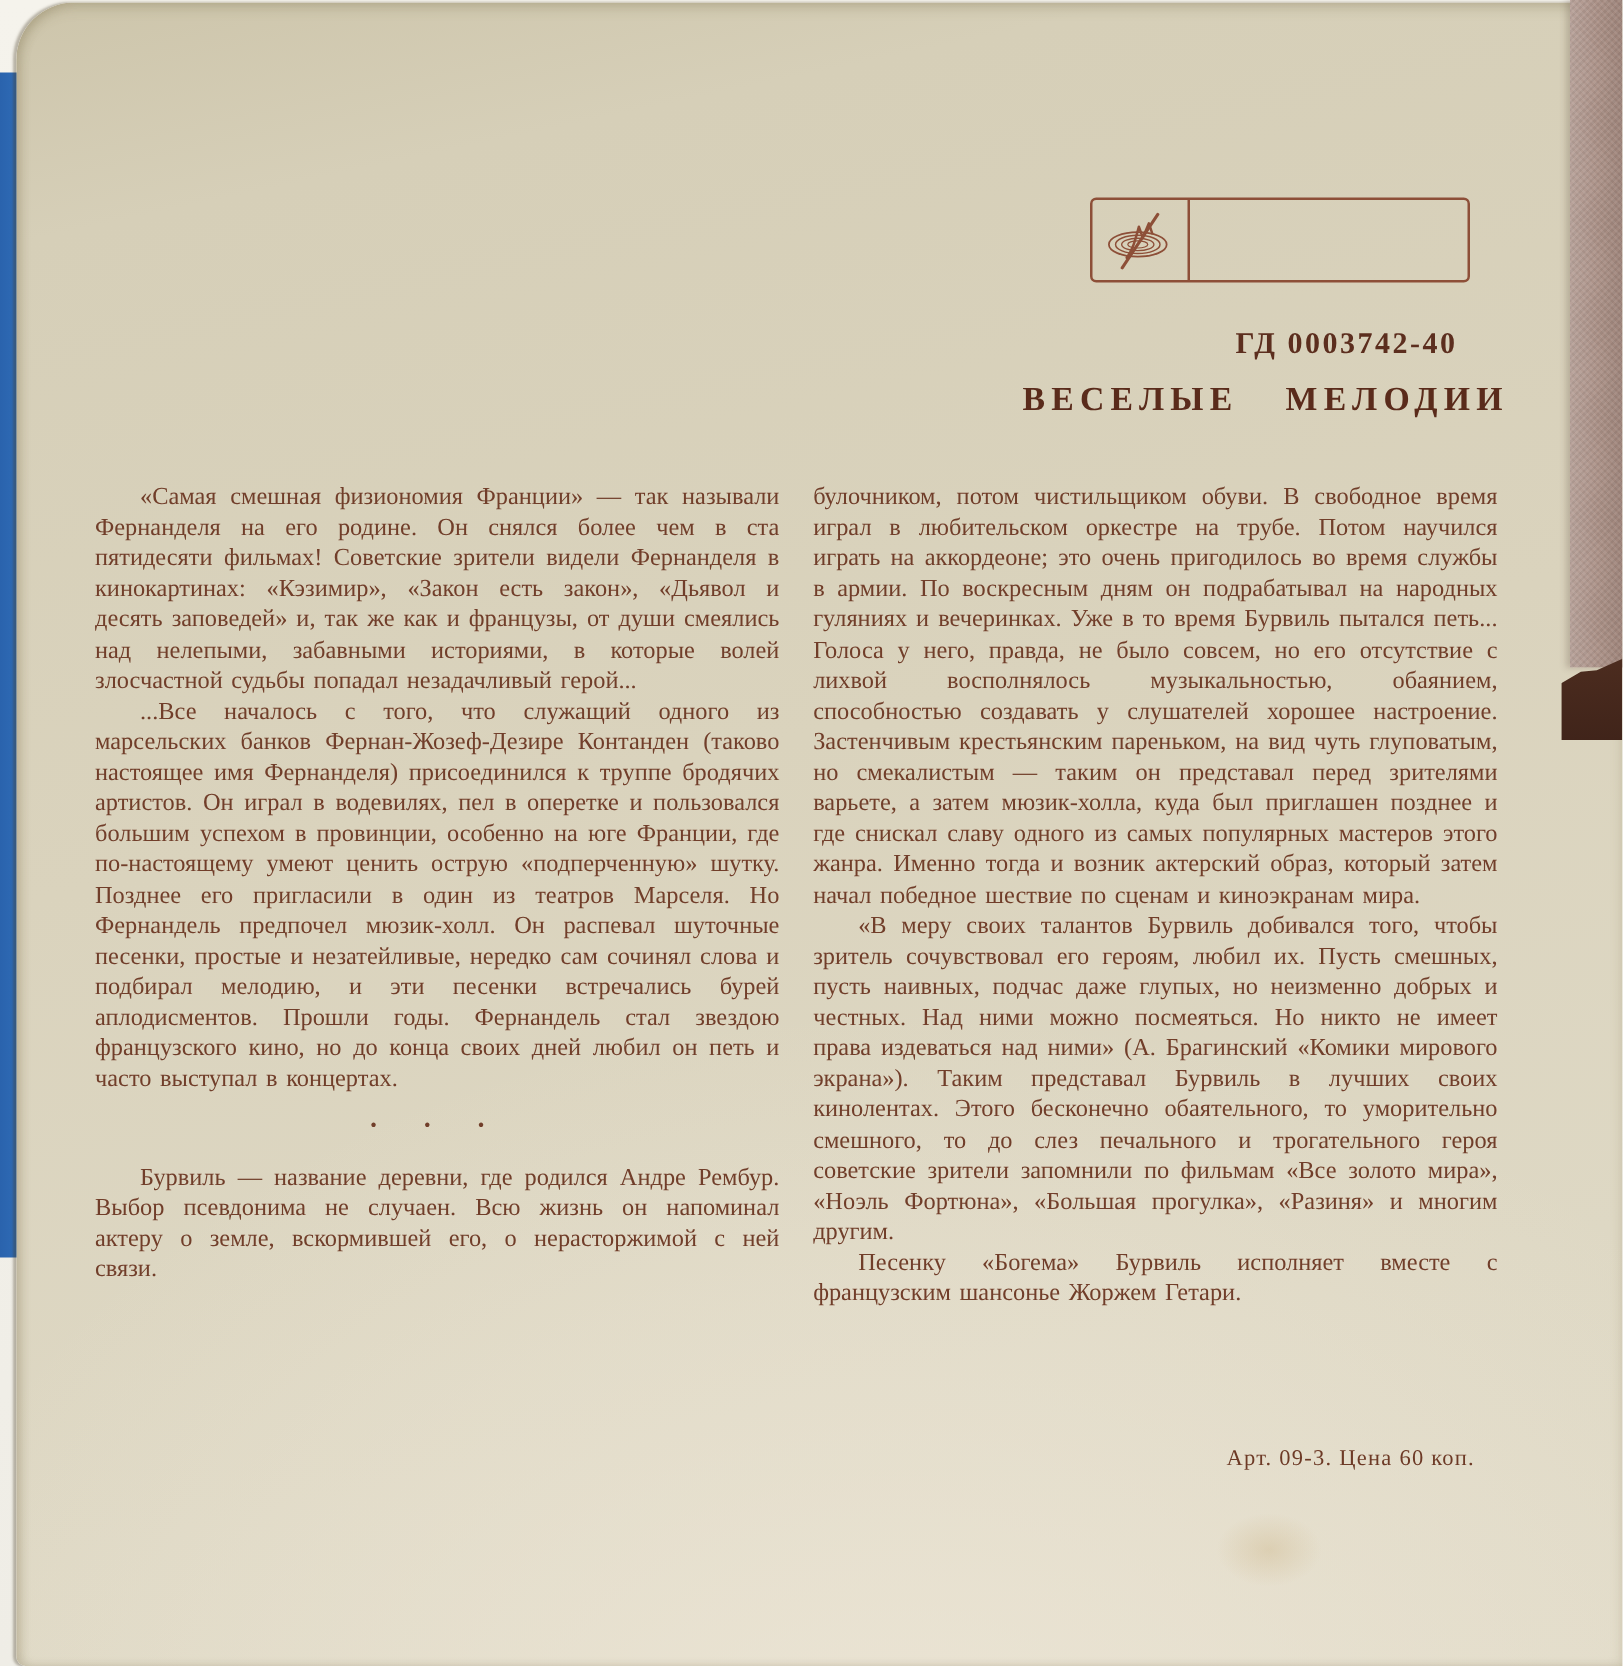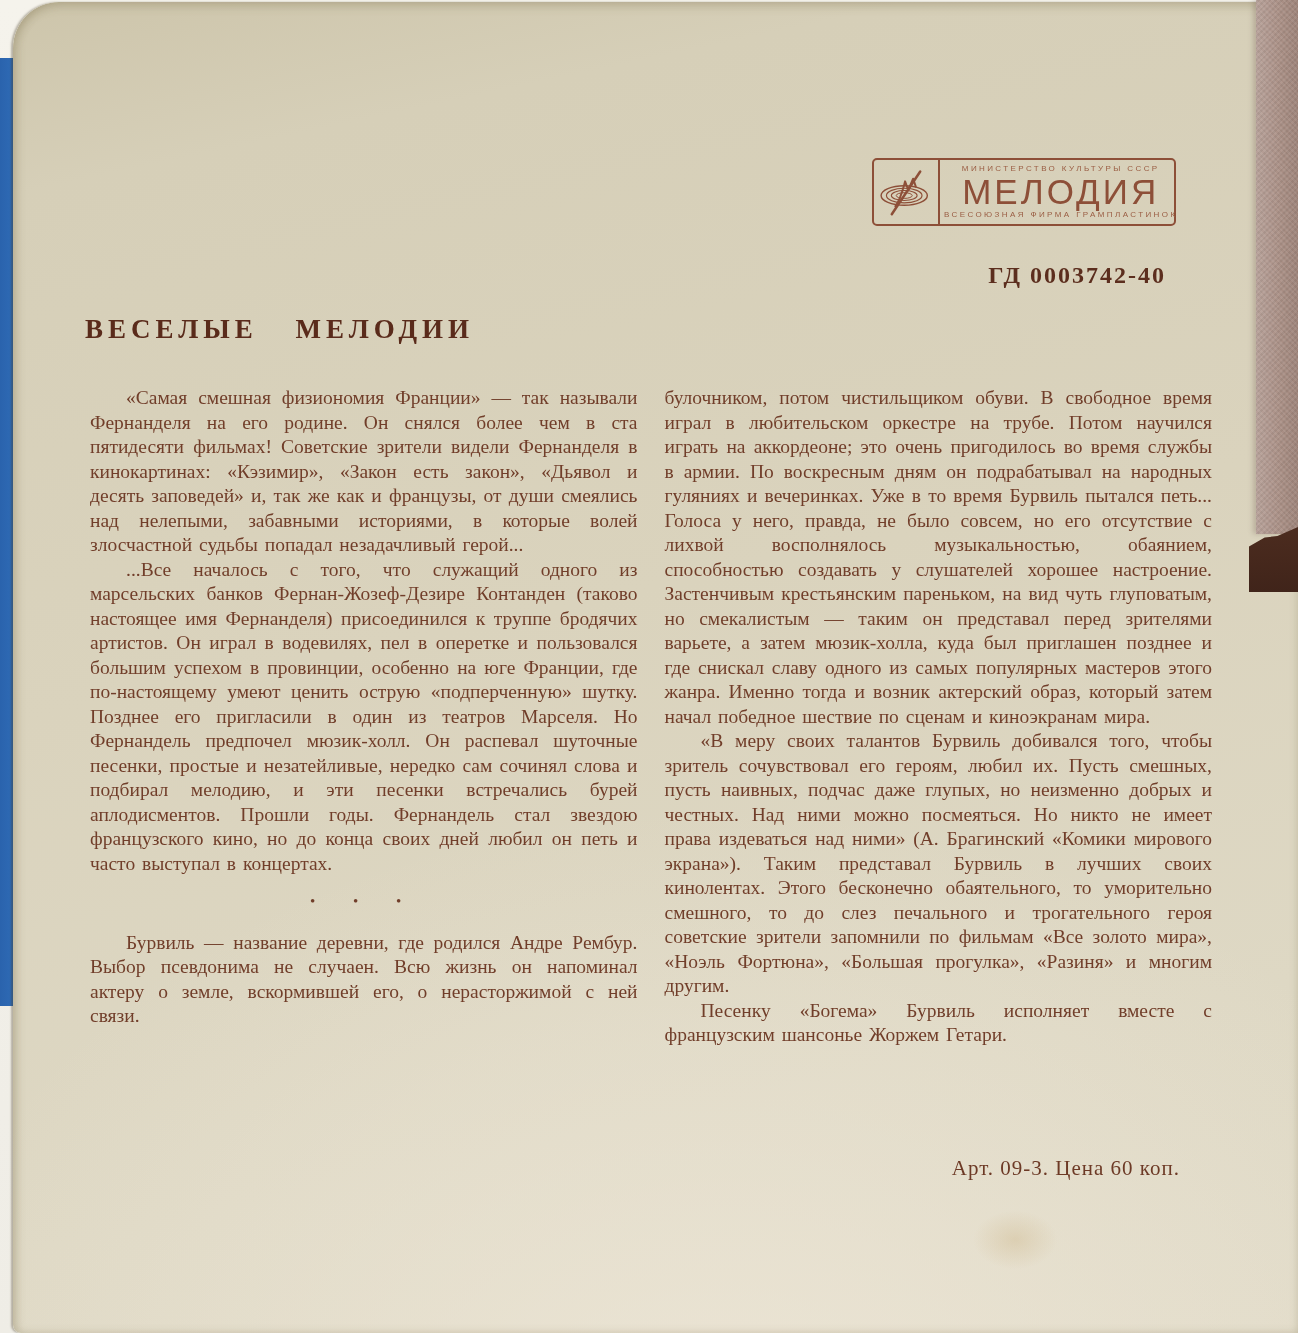--- a/index.html
+++ b/index.html
@@ -69,44 +69,44 @@
     font-family:"Liberation Sans", sans-serif;
     font-size:35px;font-weight:400;letter-spacing:3px;white-space:nowrap;
     color:#8d4f38;margin:1px 0 2px 0;transform:scaleY(1.02);
   }
   .catalog{
     position:absolute;right:132px;top:262px;
     font-size:24px;font-weight:700;letter-spacing:2px;color:#5c2e1e;
     white-space:nowrap;
   }
   .album-title{
-    position:absolute;left:85px;top:314px;width:1122px;
-    text-align:left;font-size:27px;font-weight:700;
+    position:absolute;left:85px;top:304px;width:1122px;
+    text-align:right;font-size:27px;font-weight:700;
     letter-spacing:5px;word-spacing:26px;color:#5a2b1b;
     white-space:nowrap;
   }
   .columns{
-    position:absolute;left:90px;top:386px;width:1122px;
+    position:absolute;left:76px;top:386px;width:1122px;
     display:flex;gap:27px;
     color:#713e2a;
   }
   .col{width:548px;font-size:19.5px;line-height:24.5px;word-spacing:2px;}
   .para{text-align:justify;margin:0;}
   .para.indent{text-indent:36px;}
   .sep{
     text-align:center;letter-spacing:16px;font-size:15px;
     margin:13px 0 17px 0;color:#713e2a;
   }
   .footer-studio{
     position:absolute;left:100px;top:1156px;
     font-size:21px;letter-spacing:1.5px;color:#6d3a26;white-space:nowrap;
   }
   .footer-price{
     position:absolute;right:118px;top:1156px;
-    font-size:21px;letter-spacing:1px;color:#6d3a26;white-space:nowrap;
+    font-size:18px;letter-spacing:1px;color:#6d3a26;white-space:nowrap;
   }
   .emblem svg{display:block;}
 </style>
 </head>
 <body>
 
 <div class="scene">
 
   <div class="blue-edge"></div>
 
@@ -119,25 +119,20 @@
     <div class="emblem">
       <svg width="64" height="52" viewBox="0 0 72 56" fill="none" stroke="#8d4f38">
         <ellipse cx="34" cy="32" rx="26" ry="11" stroke-width="1.6"></ellipse>
         <ellipse cx="34" cy="32" rx="20" ry="8.2" stroke-width="1.3"></ellipse>
         <ellipse cx="34" cy="32" rx="14.5" ry="5.6" stroke-width="1.2"></ellipse>
         <ellipse cx="34" cy="32" rx="9" ry="3.2" stroke-width="1.1"></ellipse>
         <path d="M24 44 C30 36 32 27 35 16 L38.5 26 L44 13 L47 22" stroke-width="2.2" stroke-linecap="round" stroke-linejoin="round"></path>
         <path d="M20 53 L52 5" stroke-width="2.8" stroke-linecap="round"></path>
       </svg>
     </div>
-    <div class="wordblock">
-      <div class="tinyline">МИНИСТЕРСТВО КУЛЬТУРЫ СССР</div>
-      <div class="brand">МЕЛОДИЯ</div>
-      <div class="tinyline">ВСЕСОЮЗНАЯ ФИРМА ГРАМПЛАСТИНОК</div>
-    </div>
   </div>
 
   <div class="catalog">ГД  0003742-40</div>
 
   <div class="album-title">ВЕСЕЛЫЕ МЕЛОДИИ</div>
 
   <div class="columns">
     <div class="col">
       <p class="para indent">«Самая смешная физиономия Франции» — так называли Фернанделя на его родине. Он снялся более чем в ста пятидесяти фильмах! Советские зрители видели Фернанделя в кинокартинах: «Кэзимир», «Закон есть закон», «Дьявол и десять заповедей» и, так же как и французы, от души смеялись над нелепыми, забавными историями, в которые волей злосчастной судьбы попадал незадачливый герой...</p>
       <p class="para indent">...Все началось с того, что служащий одного из марсельских банков Фернан-Жозеф-Дезире Контанден (таково настоящее имя Фернанделя) присоединился к труппе бродячих артистов. Он играл в водевилях, пел в оперетке и пользовался большим успехом в провинции, особенно на юге Франции, где по-настоящему умеют ценить острую «подперченную» шутку. Позднее его пригласили в один из театров Марселя. Но Фернандель предпочел мюзик-холл. Он распевал шуточные песенки, простые и незатейливые, нередко сам сочинял слова и подбирал мелодию, и эти песенки встречались бурей аплодисментов. Прошли годы. Фернандель стал звездою французского кино, но до конца своих дней любил он петь и часто выступал в концертах.</p>

